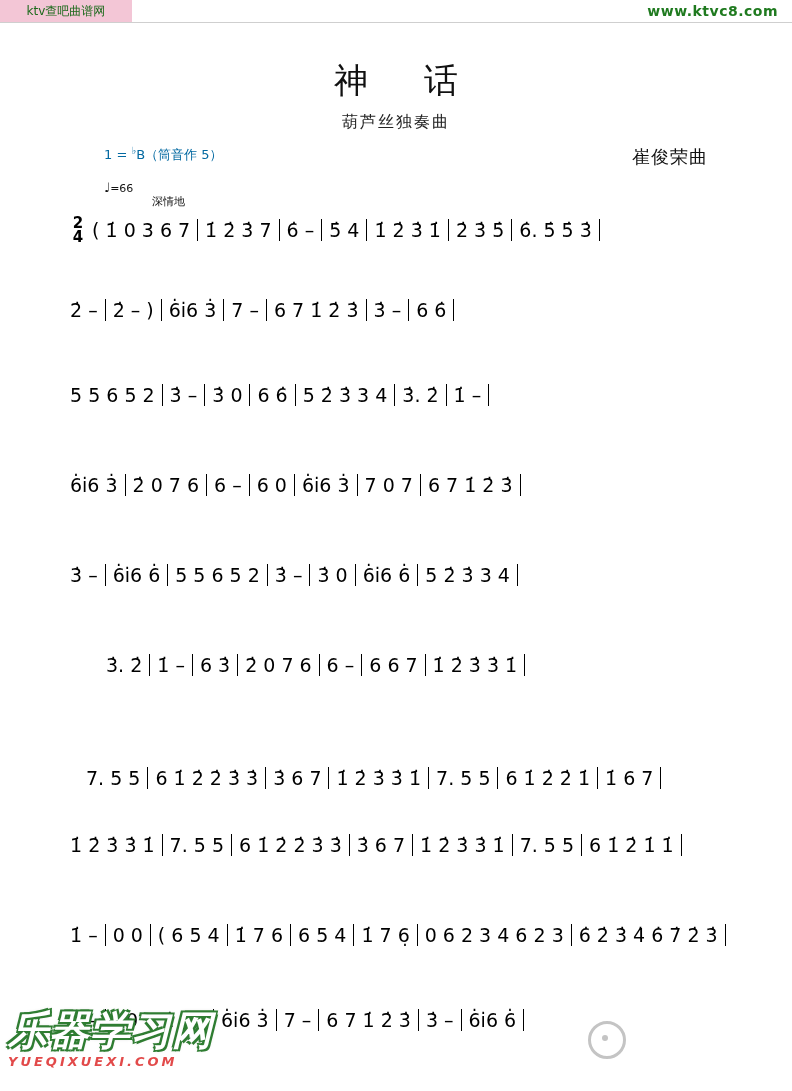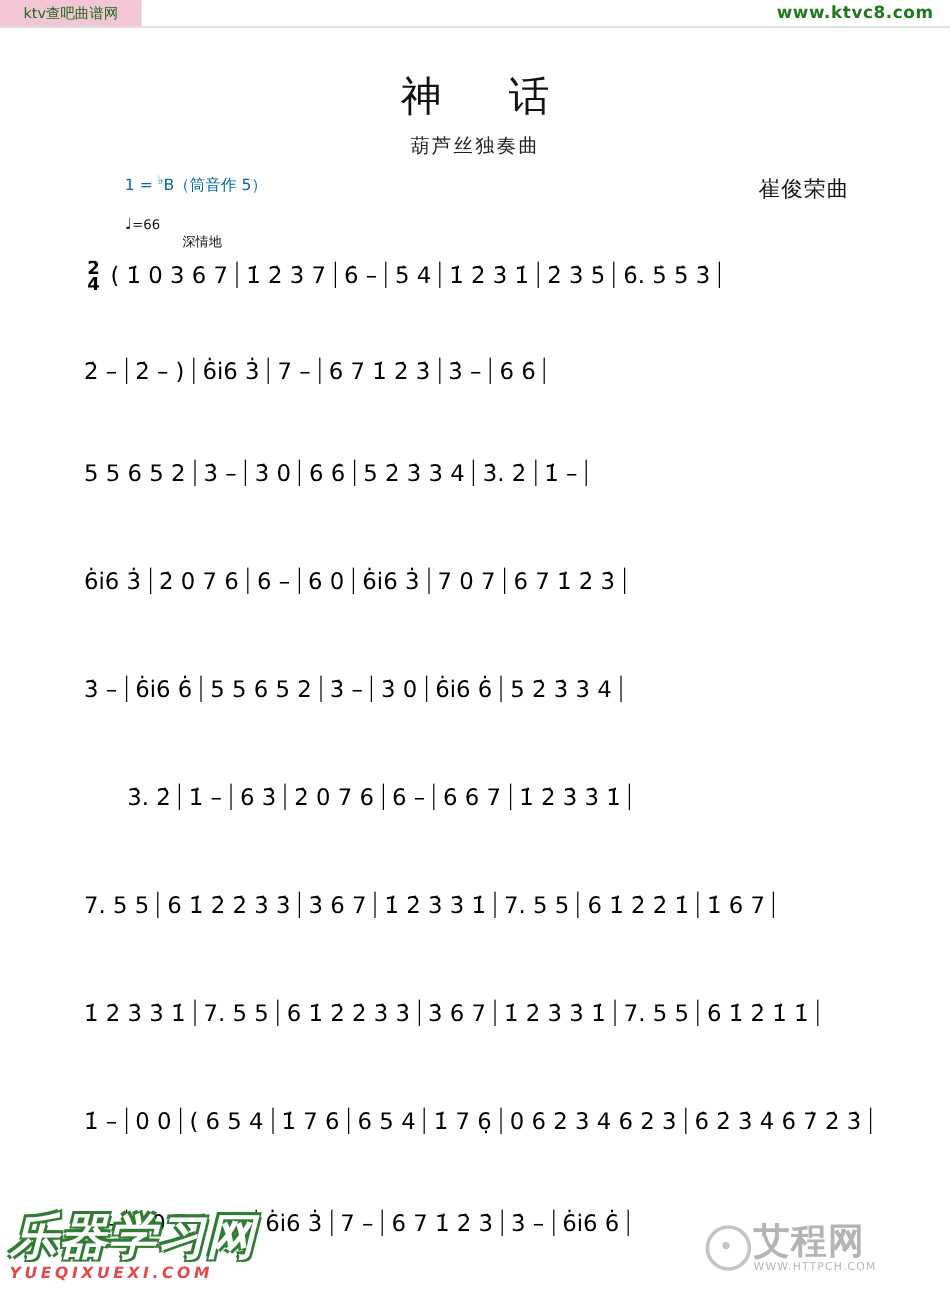--- a/index.html
+++ b/index.html
@@ -18,21 +18,21 @@
     position: relative;
     width: 792px;
     height: 1091px;
   }
 
   
   .top-left-wm {
     position: absolute;
     left: 0;
     top: 0;
-    width: 118px;
+    width: 132px;
     height: 22px;
     background: #f3c6d6;
     color: #1c6a1c;
     font-family: "DejaVu Sans", sans-serif;
     font-size: 12px;
     line-height: 22px;
     text-align: center;
     letter-spacing: 0px;
     white-space: nowrap;
   }
@@ -291,21 +291,21 @@
       </div>
       <div class="system" style="top: 465px;">
         <span class="sys-inner"><span class="seg">6̇ı̇6   3̇</span><span class="bar"></span><span class="seg">2̇   0 7 6</span><span class="bar"></span><span class="seg">6   –</span><span class="bar"></span><span class="seg">6   0</span><span class="bar"></span><span class="seg">6̇ı̇6   3̇</span><span class="bar"></span><span class="seg">7   0 7</span><span class="bar"></span><span class="seg">6 7   1̇ 2̇ 3̇</span><span class="bar"></span></span>
       </div>
       <div class="system" style="top: 555px;">
         <span class="sys-inner"><span class="seg">3̇   –</span><span class="bar"></span><span class="seg">6̇ı̇6   6̇</span><span class="bar"></span><span class="seg">5 5 6   5 2</span><span class="bar"></span><span class="seg">3̇   –</span><span class="bar"></span><span class="seg">3̇   0</span><span class="bar"></span><span class="seg">6̇ı̇6   6̇</span><span class="bar"></span><span class="seg">5 2̇ 3̇   3 4</span><span class="bar"></span></span>
       </div>
       <div class="system" style="top: 645px; margin-left: 36px;">
         <span class="sys-inner"><span class="seg">3̇.   2̇</span><span class="bar"></span><span class="seg">1̇   –</span><span class="bar"></span><span class="seg">6   3̇</span><span class="bar"></span><span class="seg">2̇   0 7 6</span><span class="bar"></span><span class="seg">6   –</span><span class="bar"></span><span class="seg">6   6 7</span><span class="bar"></span><span class="seg">1̇ 2̇ 3̇   3̇ 1̇</span><span class="bar"></span></span>
       </div>
-      <div class="system" style="top: 735px;">
+      <div class="system" style="top: 758px; margin-left: 16px;">
         <span class="sys-inner"><span class="seg">7.  5 5</span><span class="bar"></span><span class="seg">6 1̇ 2̇   2̇ 3̇ 3̇</span><span class="bar"></span><span class="seg">3̇   6 7</span><span class="bar"></span><span class="seg">1̇ 2̇ 3̇   3̇ 1̇</span><span class="bar"></span><span class="seg">7.  5 5</span><span class="bar"></span><span class="seg">6 1̇ 2̇   2̇ 1̇</span><span class="bar"></span><span class="seg">1̇   6 7</span><span class="bar"></span></span>
       </div>
       <div class="system" style="top: 825px;">
         <span class="sys-inner"><span class="seg">1̇ 2̇ 3̇   3̇ 1̇</span><span class="bar"></span><span class="seg">7.  5 5</span><span class="bar"></span><span class="seg">6 1̇ 2̇   2̇ 3̇ 3̇</span><span class="bar"></span><span class="seg">3̇   6 7</span><span class="bar"></span><span class="seg">1̇ 2̇ 3̇   3̇ 1̇</span><span class="bar"></span><span class="seg">7.  5 5</span><span class="bar"></span><span class="seg">6 1̇ 2̇   1̇ 1̇</span><span class="bar"></span></span>
       </div>
       <div class="system" style="top: 915px;">
         <span class="sys-inner"><span class="seg">1̇   –</span><span class="bar"></span><span class="seg">0   0</span><span class="bar"></span><span class="seg">( 6 5 4</span><span class="bar"></span><span class="seg">1̇ 7 6</span><span class="bar"></span><span class="seg">6 5 4</span><span class="bar"></span><span class="seg">1̇ 7 6̣</span><span class="bar"></span><span class="seg">0 6 2 3 4 6 2 3</span><span class="bar"></span><span class="seg">6̇ 2̇ 3̇ 4̇ 6̇ 7̇ 2̇ 3̇</span><span class="bar"></span></span>
       </div>
       <div class="system" style="top: 1000px;">
         <span class="sys-inner"><span class="seg">6̣   –</span><span class="bar"></span><span class="seg">( 0 7   1̇ 2̇ )</span><span class="bar"></span><span class="seg">6̇ı̇6   3̇</span><span class="bar"></span><span class="seg">7   –</span><span class="bar"></span><span class="seg">6 7   1̇ 2̇ 3̇</span><span class="bar"></span><span class="seg">3̇   –</span><span class="bar"></span><span class="seg">6̇ı̇6   6̇</span><span class="bar"></span></span>
@@ -313,19 +313,15 @@
     </div>
 
 
   <div class="wm-bottom-left">
     <span>乐器学习网</span>
     <span class="sub">YUEQIXUEXI.COM</span>
   </div>
 
   <div class="wm-bottom-right">
     <span class="wm-disc"></span>
-    <span class="wm-right-text">
-      <span class="big">艾程网</span>
-      <span class="small">WWW.HTTPCH.COM</span>
-    </span>
   </div>
 
 </div>
 
 </body></html>

